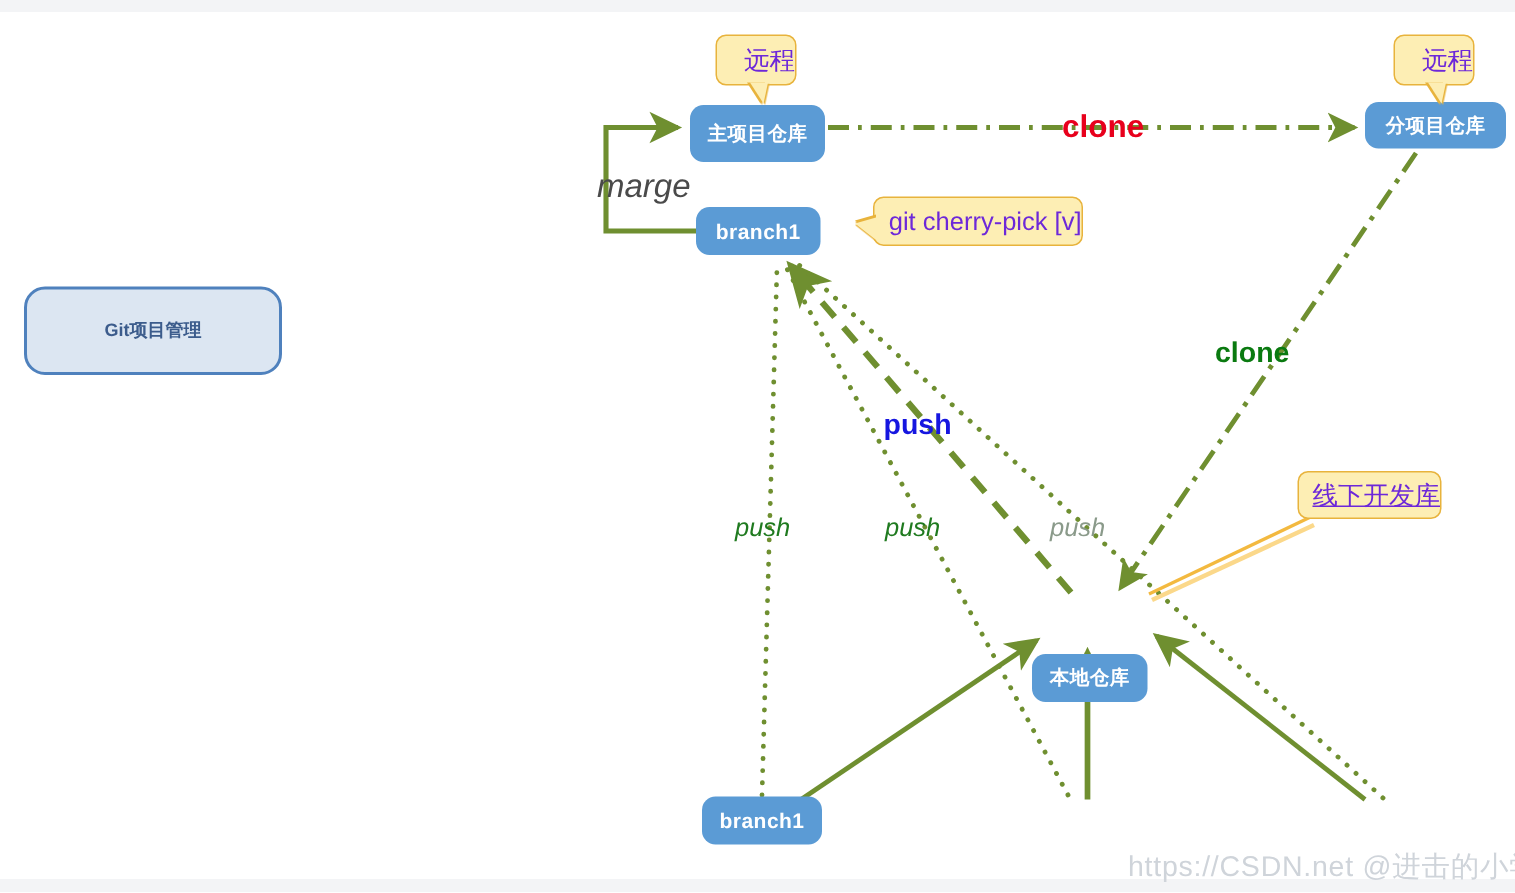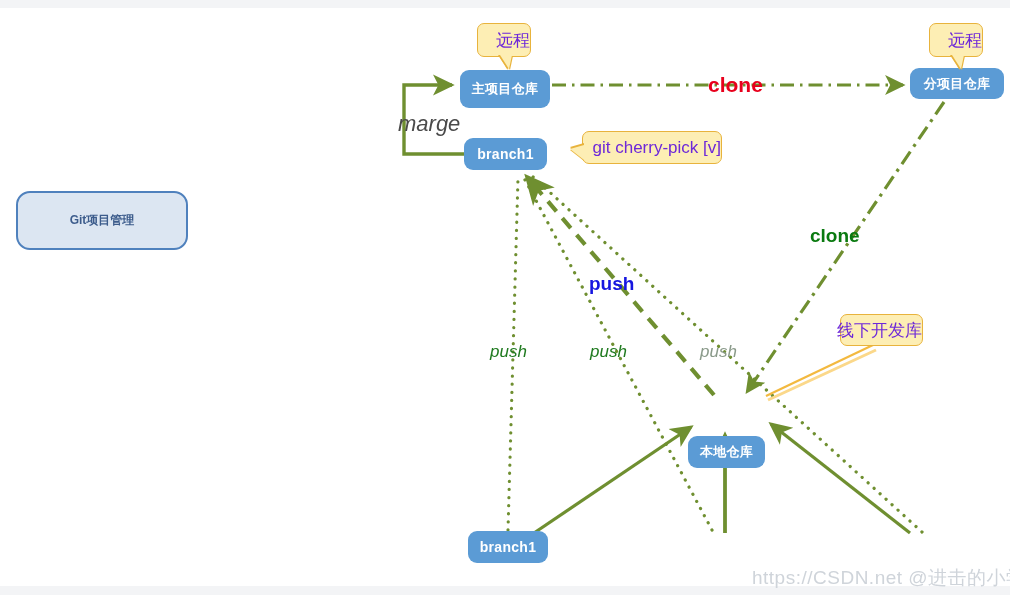--- a/index.html
+++ b/index.html
@@ -196,21 +196,21 @@
   <div class="callout" style="left:929px; top:23px; width:54px; height:34px;">
     <span>远程</span>
     <span class="tail tail-down"></span>
   </div>
 
   <div class="callout" style="left:582px; top:131px; width:140px; height:33px;">
     <span>git cherry-pick [v]</span>
     <span class="tail tail-left"></span>
   </div>
 
-  <div class="callout" style="left:840px; top:314px; width:83px; height:32px;">
+  <div class="callout" style="left:865px; top:314px; width:96px; height:32px;text-decoration:underline;">
     <span>线下开发库</span>
   </div>
 
   <div class="lbl lbl-fork" style="left:708px; top:74px;">
     <span>clone</span>
   </div>
 
   <div class="lbl lbl-clone" style="left:810px; top:226px;">
     <span>clone</span>
   </div>

